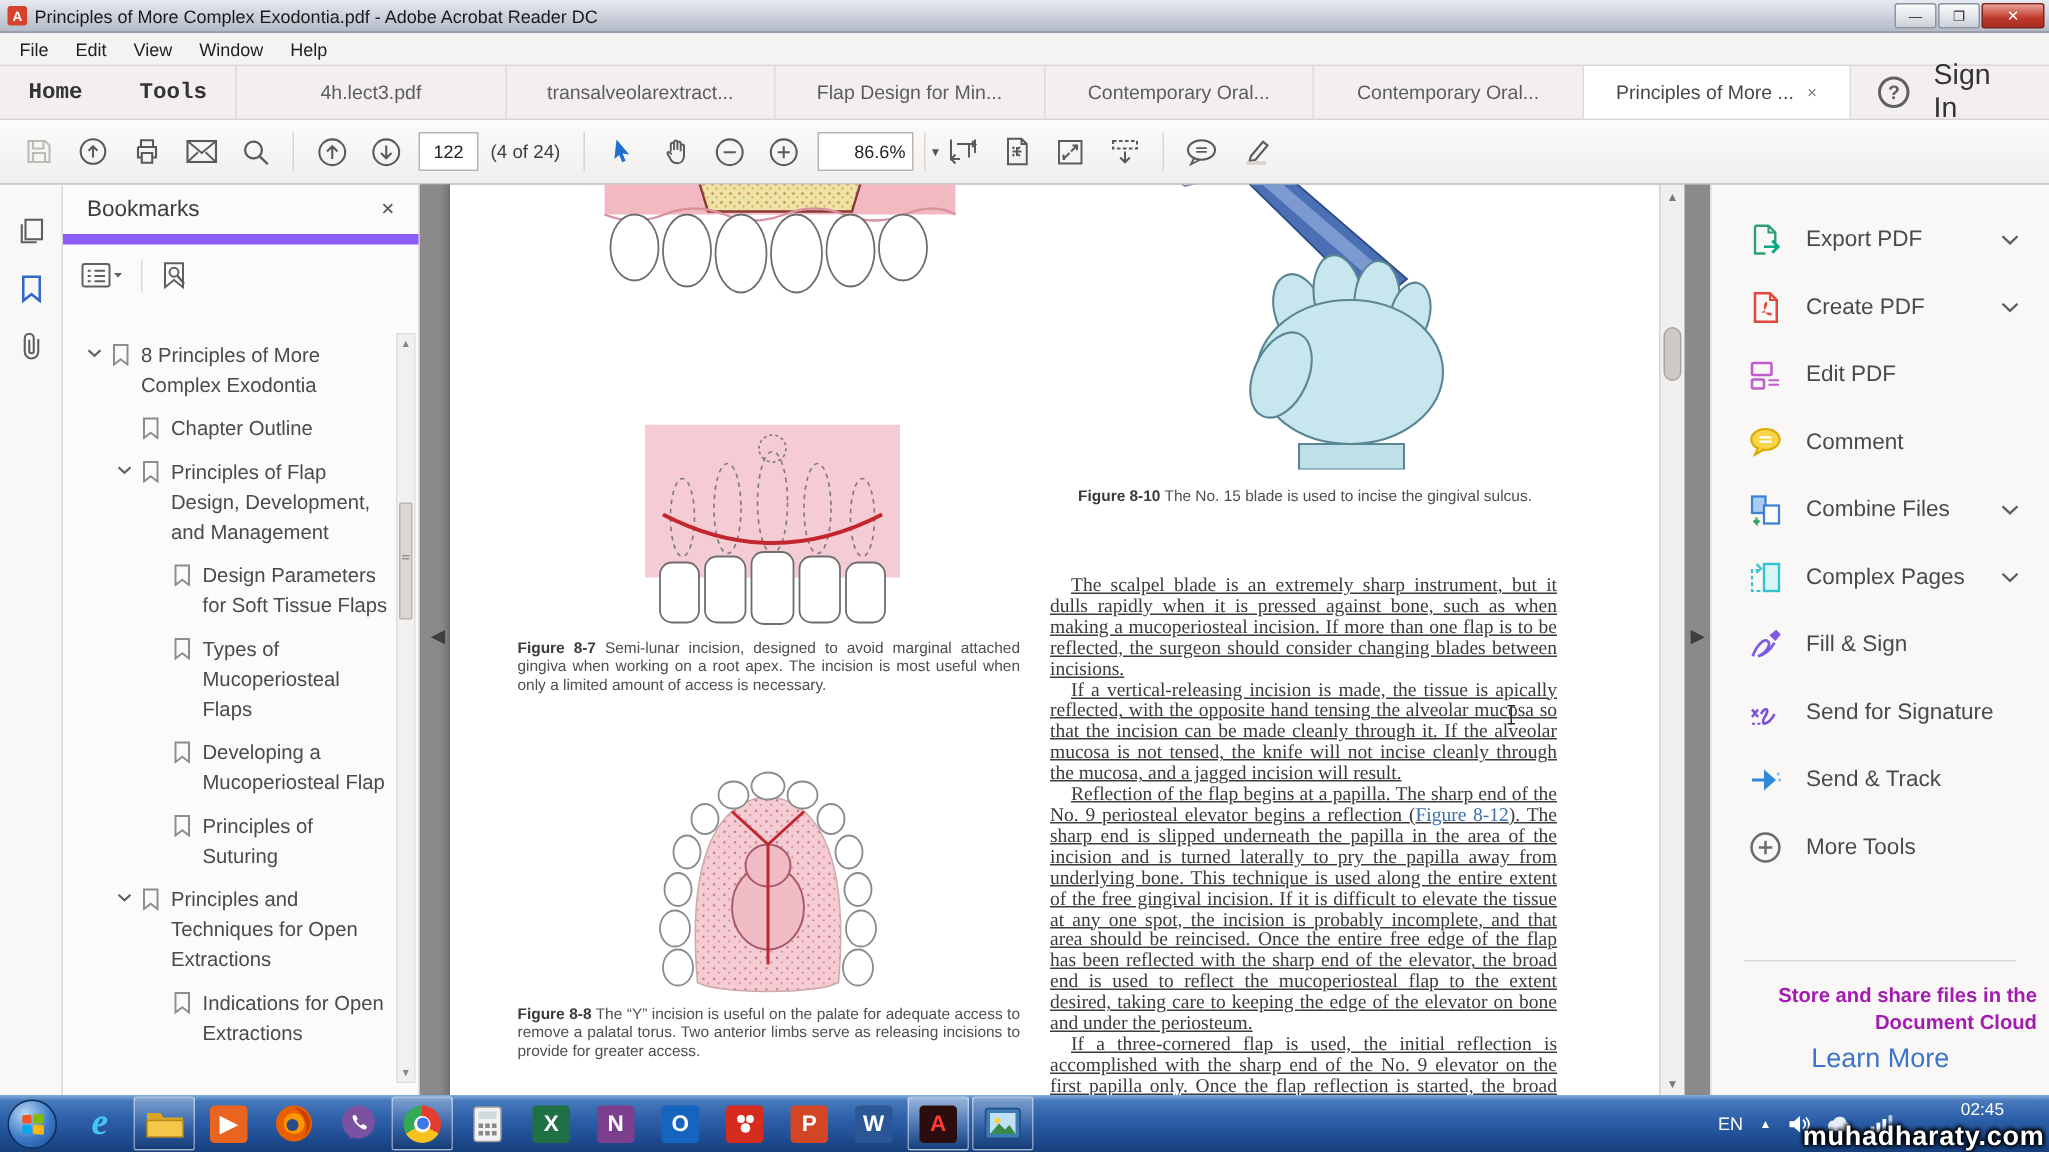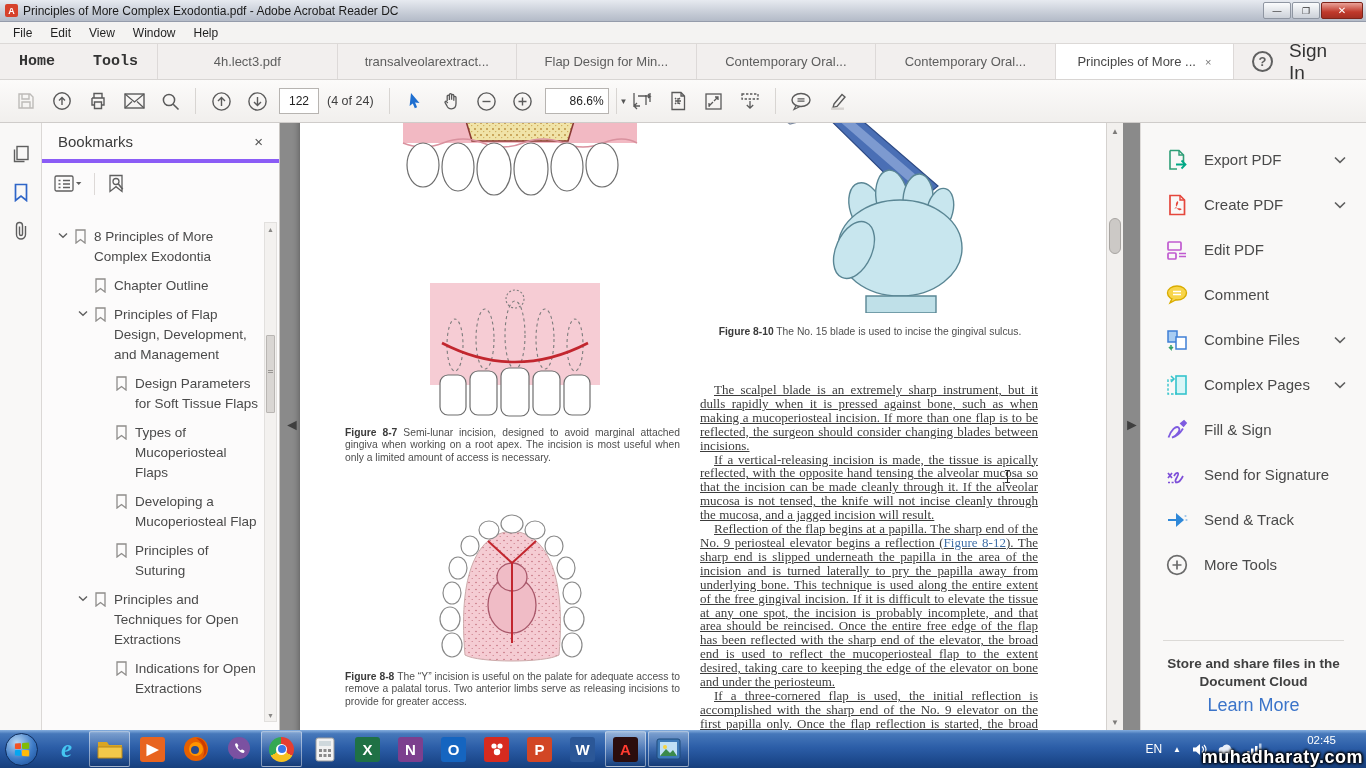--- a/index.html
+++ b/index.html
@@ -61,21 +61,21 @@
 
   
   .navrail { position:absolute; left:0; top:123px; width:42px; bottom:38px;
     background:#f9f8f7; border-right:1px solid #dbd8d6; }
   .rail-icon { width:42px; height:38px; display:flex; align-items:center; justify-content:center; }
 
   
   .bookmarks { position:absolute; left:42px; top:123px; width:238px; bottom:38px;
     background:#fcfbfb; border-right:1px solid #c9c6c3; }
   .bm-header { height:40px; display:flex; align-items:center; padding:0 16px;
-    font-size:15px; color:#3c3c3c; border-bottom:4px solid #8b5cf6; }
+    font-size:15px; color:#3c3c3c; border-bottom:7px solid #8b5cf6; }
   .bm-close { margin-left:auto; font-size:15px; color:#555; }
   .bm-tools { height:42px; display:flex; align-items:center; gap:8px; padding:0 12px; }
   .bm-tools .vsep { width:1px; height:22px; background:#ddd9d7; margin:0 4px; }
   .bm-tree { position:absolute; left:0; top:82px; right:18px; bottom:0;
     padding-top:22px; overflow:hidden; }
   .bm-item { display:flex; align-items:flex-start; margin-bottom:9px; }
   .bm-item .chev { width:16px; padding-top:5px; flex:none; }
   .bm-item .bmk { width:20px; padding-top:2px; flex:none; }
   .bm-label { flex:1; font-size:13.5px; line-height:20px; color:#4a4a4a; }
   .lvl0 { padding-left:16px; } .lvl1 { padding-left:36px; } .lvl2 { padding-left:73px; }
@@ -118,22 +118,22 @@
   
   .toolspanel { position:absolute; right:0; top:123px; width:226px; bottom:38px;
     background:#f9f8f7; border-left:1px solid #dedbd9; }
   .tool-list { padding-top:14px; }
   .tool-item { display:flex; align-items:center; height:45px; padding:0 20px 0 24px;
     font-size:15px; color:#4a4a4a; }
   .tool-item .ticon { width:24px; height:24px; margin-right:15px; flex:none; }
   .tool-item .tchev { margin-left:auto; }
   .promo-divider { position:absolute; left:22px; right:22px; top:517px; height:1px;
     background:#dcdad7; }
-  .promo { position:absolute; left:8px; right:8px; top:532px; text-align:center;
-    font-size:13.5px; font-weight:bold; color:#404040; line-height:18px; }
+  .promo { position:absolute; left:8px; right:8px; top:532px; text-align:right;
+    font-size:13.5px; font-weight:bold; color:#a21caf; line-height:18px; }
   .promo-link { position:absolute; left:0; right:0; top:572px; text-align:center;
     font-size:18px; color:#3b74c9; }
 
   
   .taskbar { position:absolute; left:0; right:0; bottom:0; height:38px;
     background:linear-gradient(180deg,#85aede 0%,#4678ba 10%,#2c5ea8 45%,#1d4a8e 80%,#173f7c 100%);
     display:flex; align-items:center; }
   .start-orb { width:33px; height:33px; margin:0 7px 0 5px; border-radius:50%;
     background:radial-gradient(circle at 35% 28%,#b8d8f5,#3d7ac6 55%,#174a92);
     border:1px solid #0f2d5c; display:flex; align-items:center; justify-content:center;

